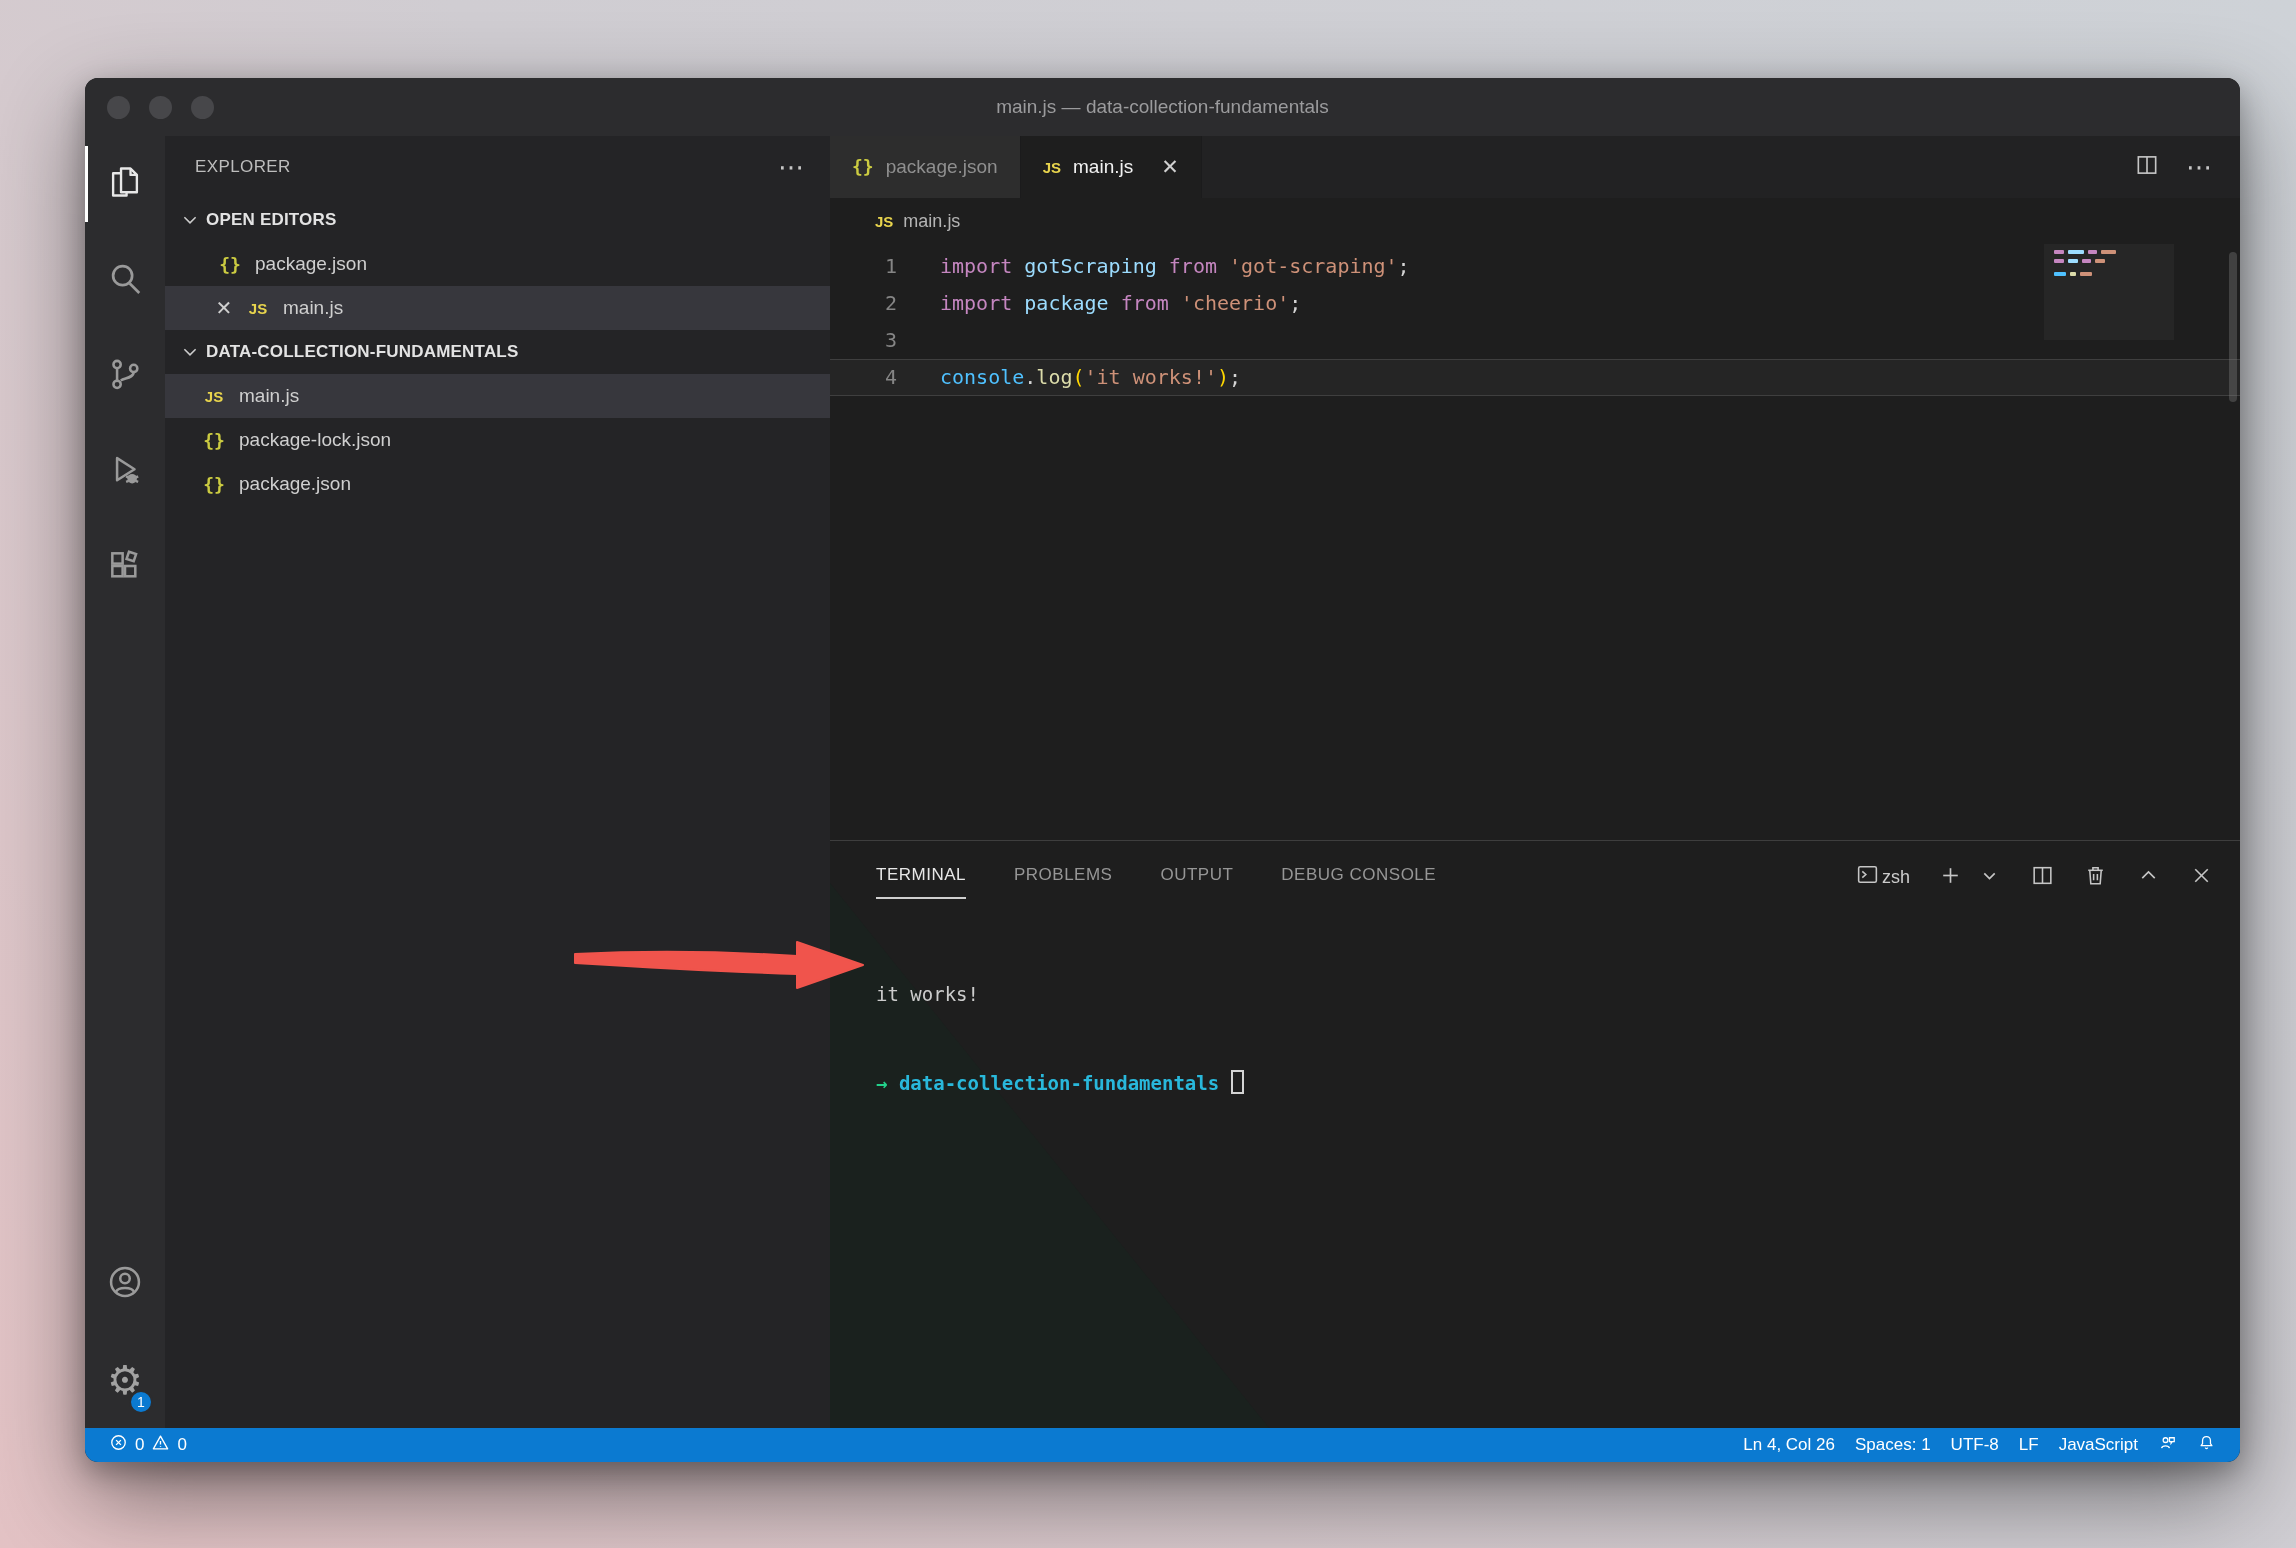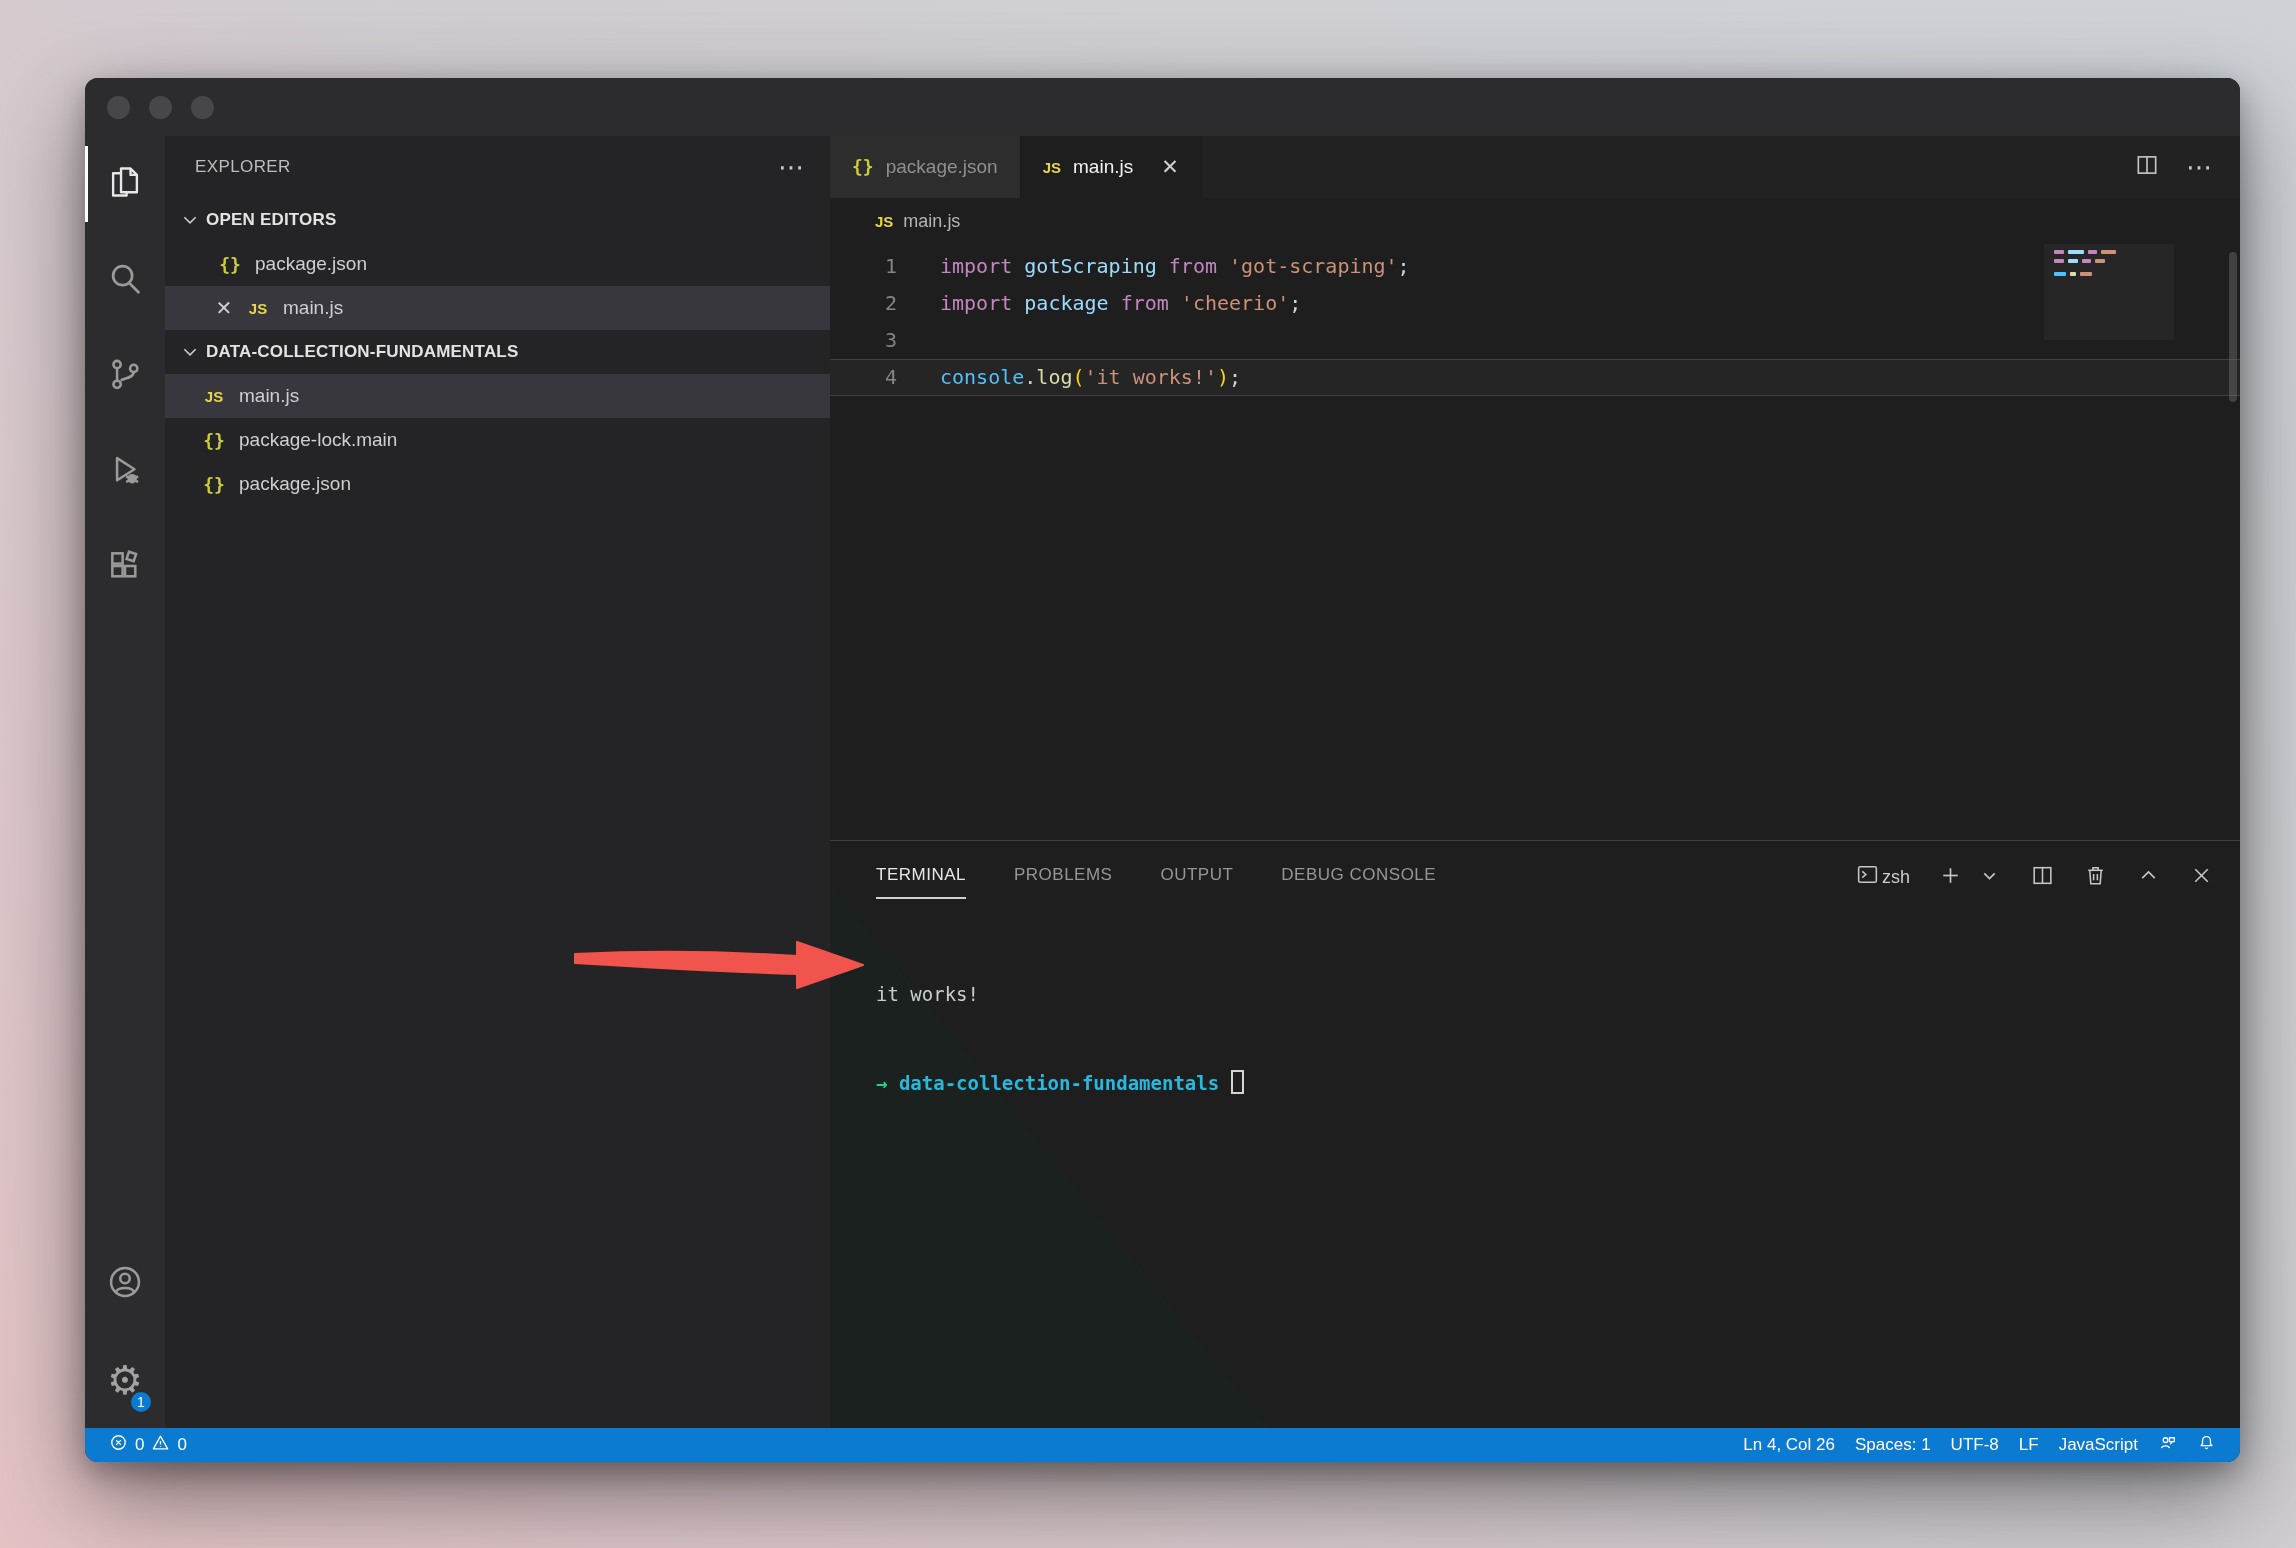--- a/index.html
+++ b/index.html
@@ -108,20 +108,21 @@
 
 <div id="page">
   <div id="vscode">
 
     <div class="titlebar">
       <div class="traffic">
         <div class="tl"></div>
         <div class="tl"></div>
         <div class="tl"></div>
       </div>
+      <div class="title-text">main.js — data-collection-fundamentals</div>
     </div>
 
     <div class="body-row">
 
       <div class="activitybar">
         <div class="ab-item">
           <div class="ab-active-bar"></div>
           <span>
             <svg viewBox="0 0 24 24" fill="none" stroke="#e7e7e7" stroke-width="1.5" stroke-linejoin="round">
               <path d="M9.5 3.5h6l4 4v11h-10z"></path>
@@ -218,21 +219,21 @@
         <div class="sb-row selected sb-ind-f">
           <span class="ficon">
               <span class="js-glyph">JS</span>
             </span>
           <span>main.js</span>
         </div>
         <div class="sb-row sb-ind-f">
           <span class="ficon">
               <span class="json-glyph">{}</span>
             </span>
-          <span>package-lock.main</span>
+          <span>package-lock.json</span>
         </div>
         <div class="sb-row sb-ind-f">
           <span class="ficon">
               <span class="json-glyph">{}</span>
             </span>
           <span>package.json</span>
         </div>
 
         <div class="sb-spacer"></div>
 

